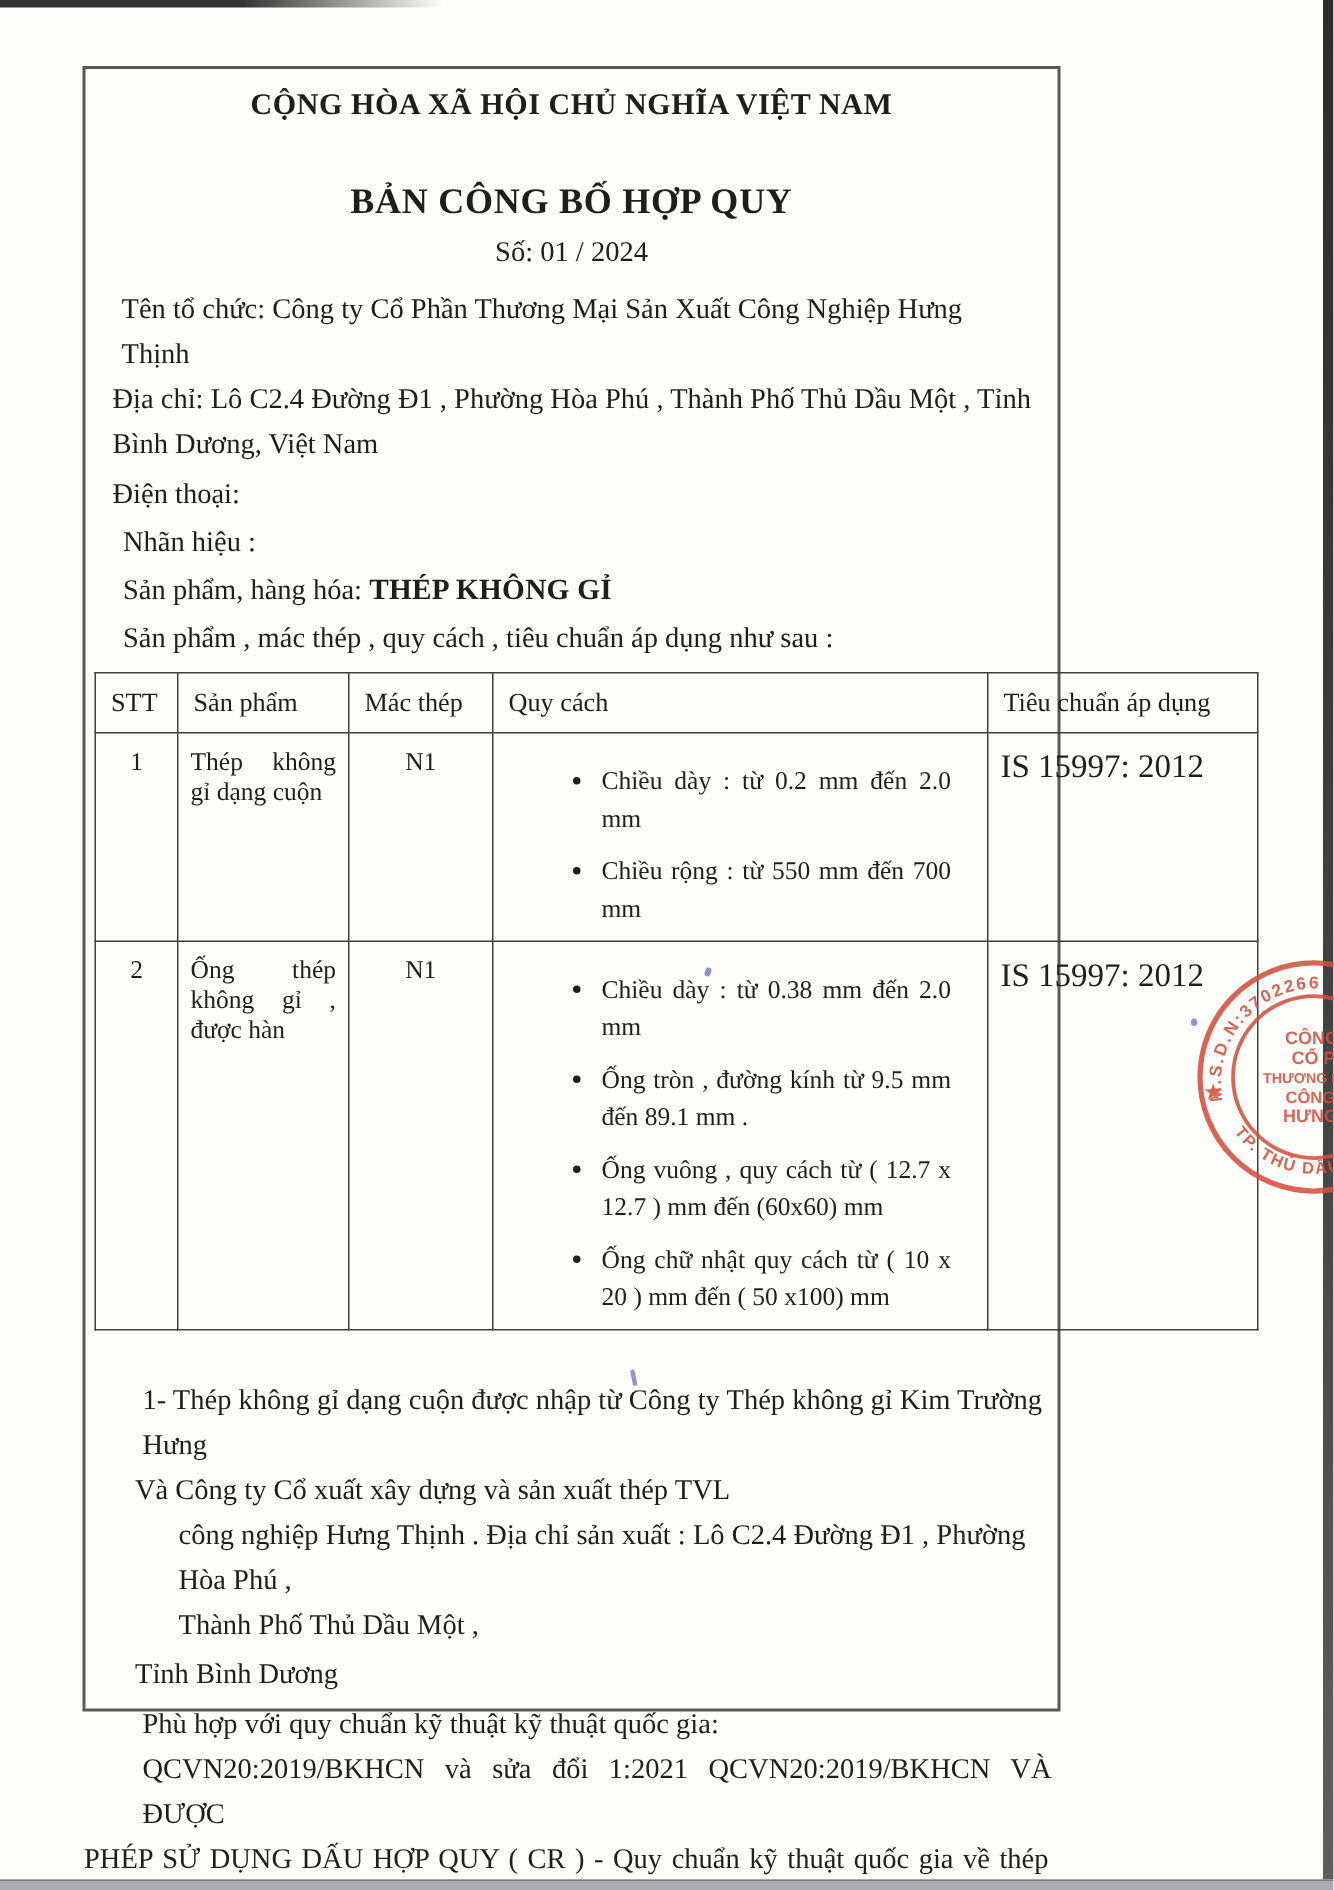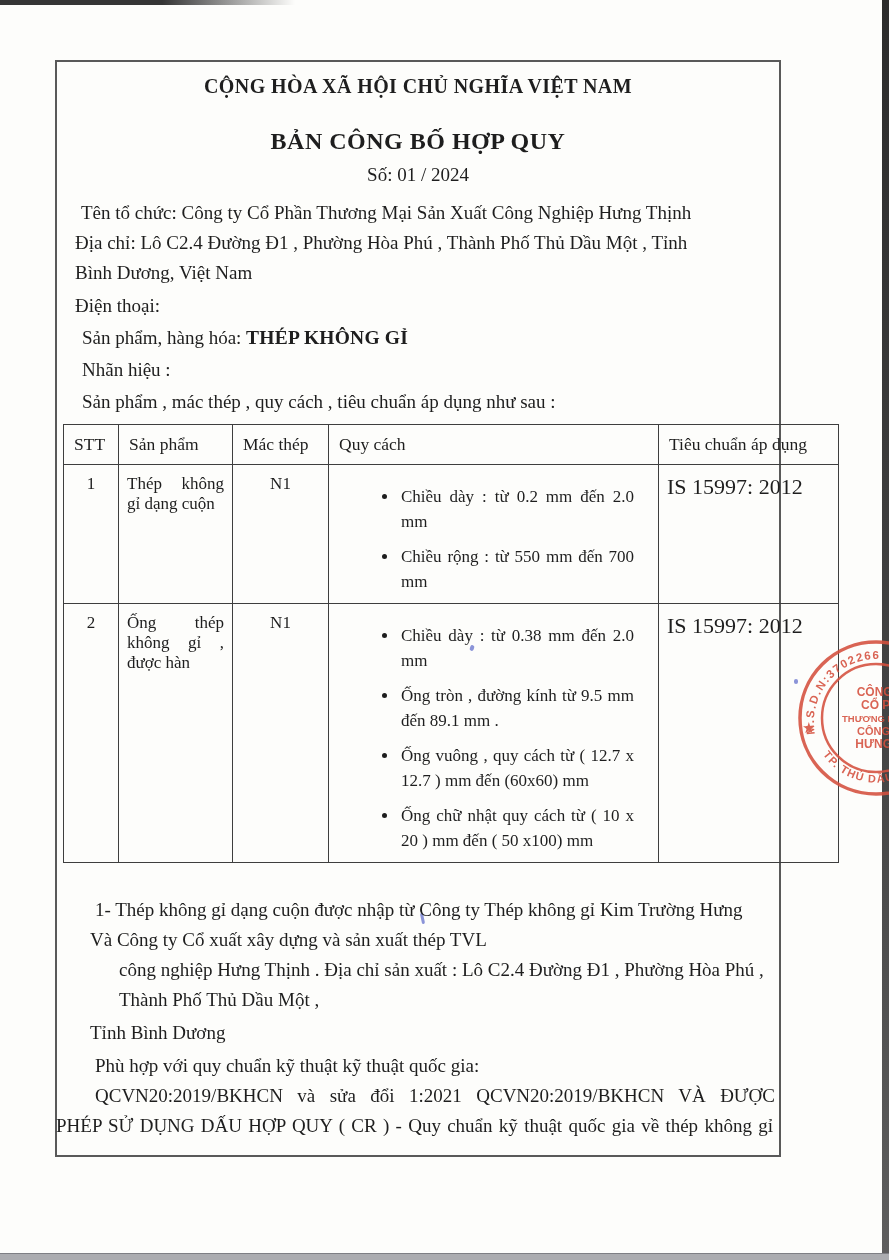--- a/index.html
+++ b/index.html
@@ -21,29 +21,29 @@
   .edge-bottom { position:absolute; left:0; bottom:0; width:889px; height:7px;
                  background:#abacb0; border-top:1px solid #7e7f84; }
 
   .ink-speck { position:absolute; background:rgba(46,62,188,.55); border-radius:2px; }
   .speck-a { left:470px; top:645px; width:4px; height:6px; transform:rotate(18deg); }
   .speck-b { left:421px; top:913px; width:3px; height:11px; transform:rotate(-12deg); }
   .speck-c { left:794px; top:679px; width:4px; height:5px; }
 
   
   .frame {
-    position:absolute; left:55px; top:60px;
-    width:726px; height:1097px;
+    position:absolute; left:55px; top:44px;
+    width:652px; height:1097px;
     border:2px solid #595959;
   }
 
   .nat-title  { margin-top:13px; text-align:center; font-weight:bold; font-size:20px; letter-spacing:.4px; }
   .motto      { margin-top:7px; text-align:center; font-weight:bold; font-size:18.5px; }
   .motto .u   { border-bottom:2.5px solid #222; padding:0 4px 3px 12px; }
-  .doc-title  { margin:30px 0 0 0; text-align:center; font-weight:bold; font-size:24px; letter-spacing:.5px; }
+  .doc-title  { margin:40px 0 0 0; text-align:center; font-weight:bold; font-size:24px; letter-spacing:.5px; }
   .doc-number { margin-top:9px; text-align:center; font-size:19px; }
 
   .info p { margin:0 14px 0 18px; font-size:19px; line-height:30px; }
   .info .first   { margin-top:12px;margin-left:24px; }
   .info .indent  { margin-left:25px; margin-top:2px; }
   .info .gap     { margin-top:3px; }
   .info b        { font-size:19.5px; letter-spacing:.2px; }
 
   
   table.products {
@@ -102,22 +102,22 @@
 
   <div class="doc-title">BẢN CÔNG BỐ HỢP QUY</div>
 
   <div class="doc-number">Số: 01 / 2024</div>
 
   <div class="info">
     <p class="first">Tên tổ chức: Công ty Cổ Phần Thương Mại Sản Xuất Công Nghiệp Hưng Thịnh</p>
     <p>Địa chỉ: Lô C2.4 Đường Đ1 , Phường Hòa Phú , Thành Phố Thủ Dầu Một , Tỉnh</p>
     <p>Bình Dương, Việt Nam</p>
     <p class="gap">Điện thoại:</p>
+    <p class="indent">Nhãn hiệu :</p>
     <p class="indent"><span>Sản phẩm, hàng hóa: </span><b>THÉP KHÔNG GỈ</b></p>
-    <p class="indent">Nhãn hiệu :</p>
     <p class="indent">Sản phẩm , mác thép , quy cách , tiêu chuẩn áp dụng như sau :</p>
   </div>
 
   <table class="products">
     <colgroup>
       <col style="width:55px">
         <col style="width:114px">
         <col style="width:96px">
       <col style="width:330px">
         <col style="width:180px">

